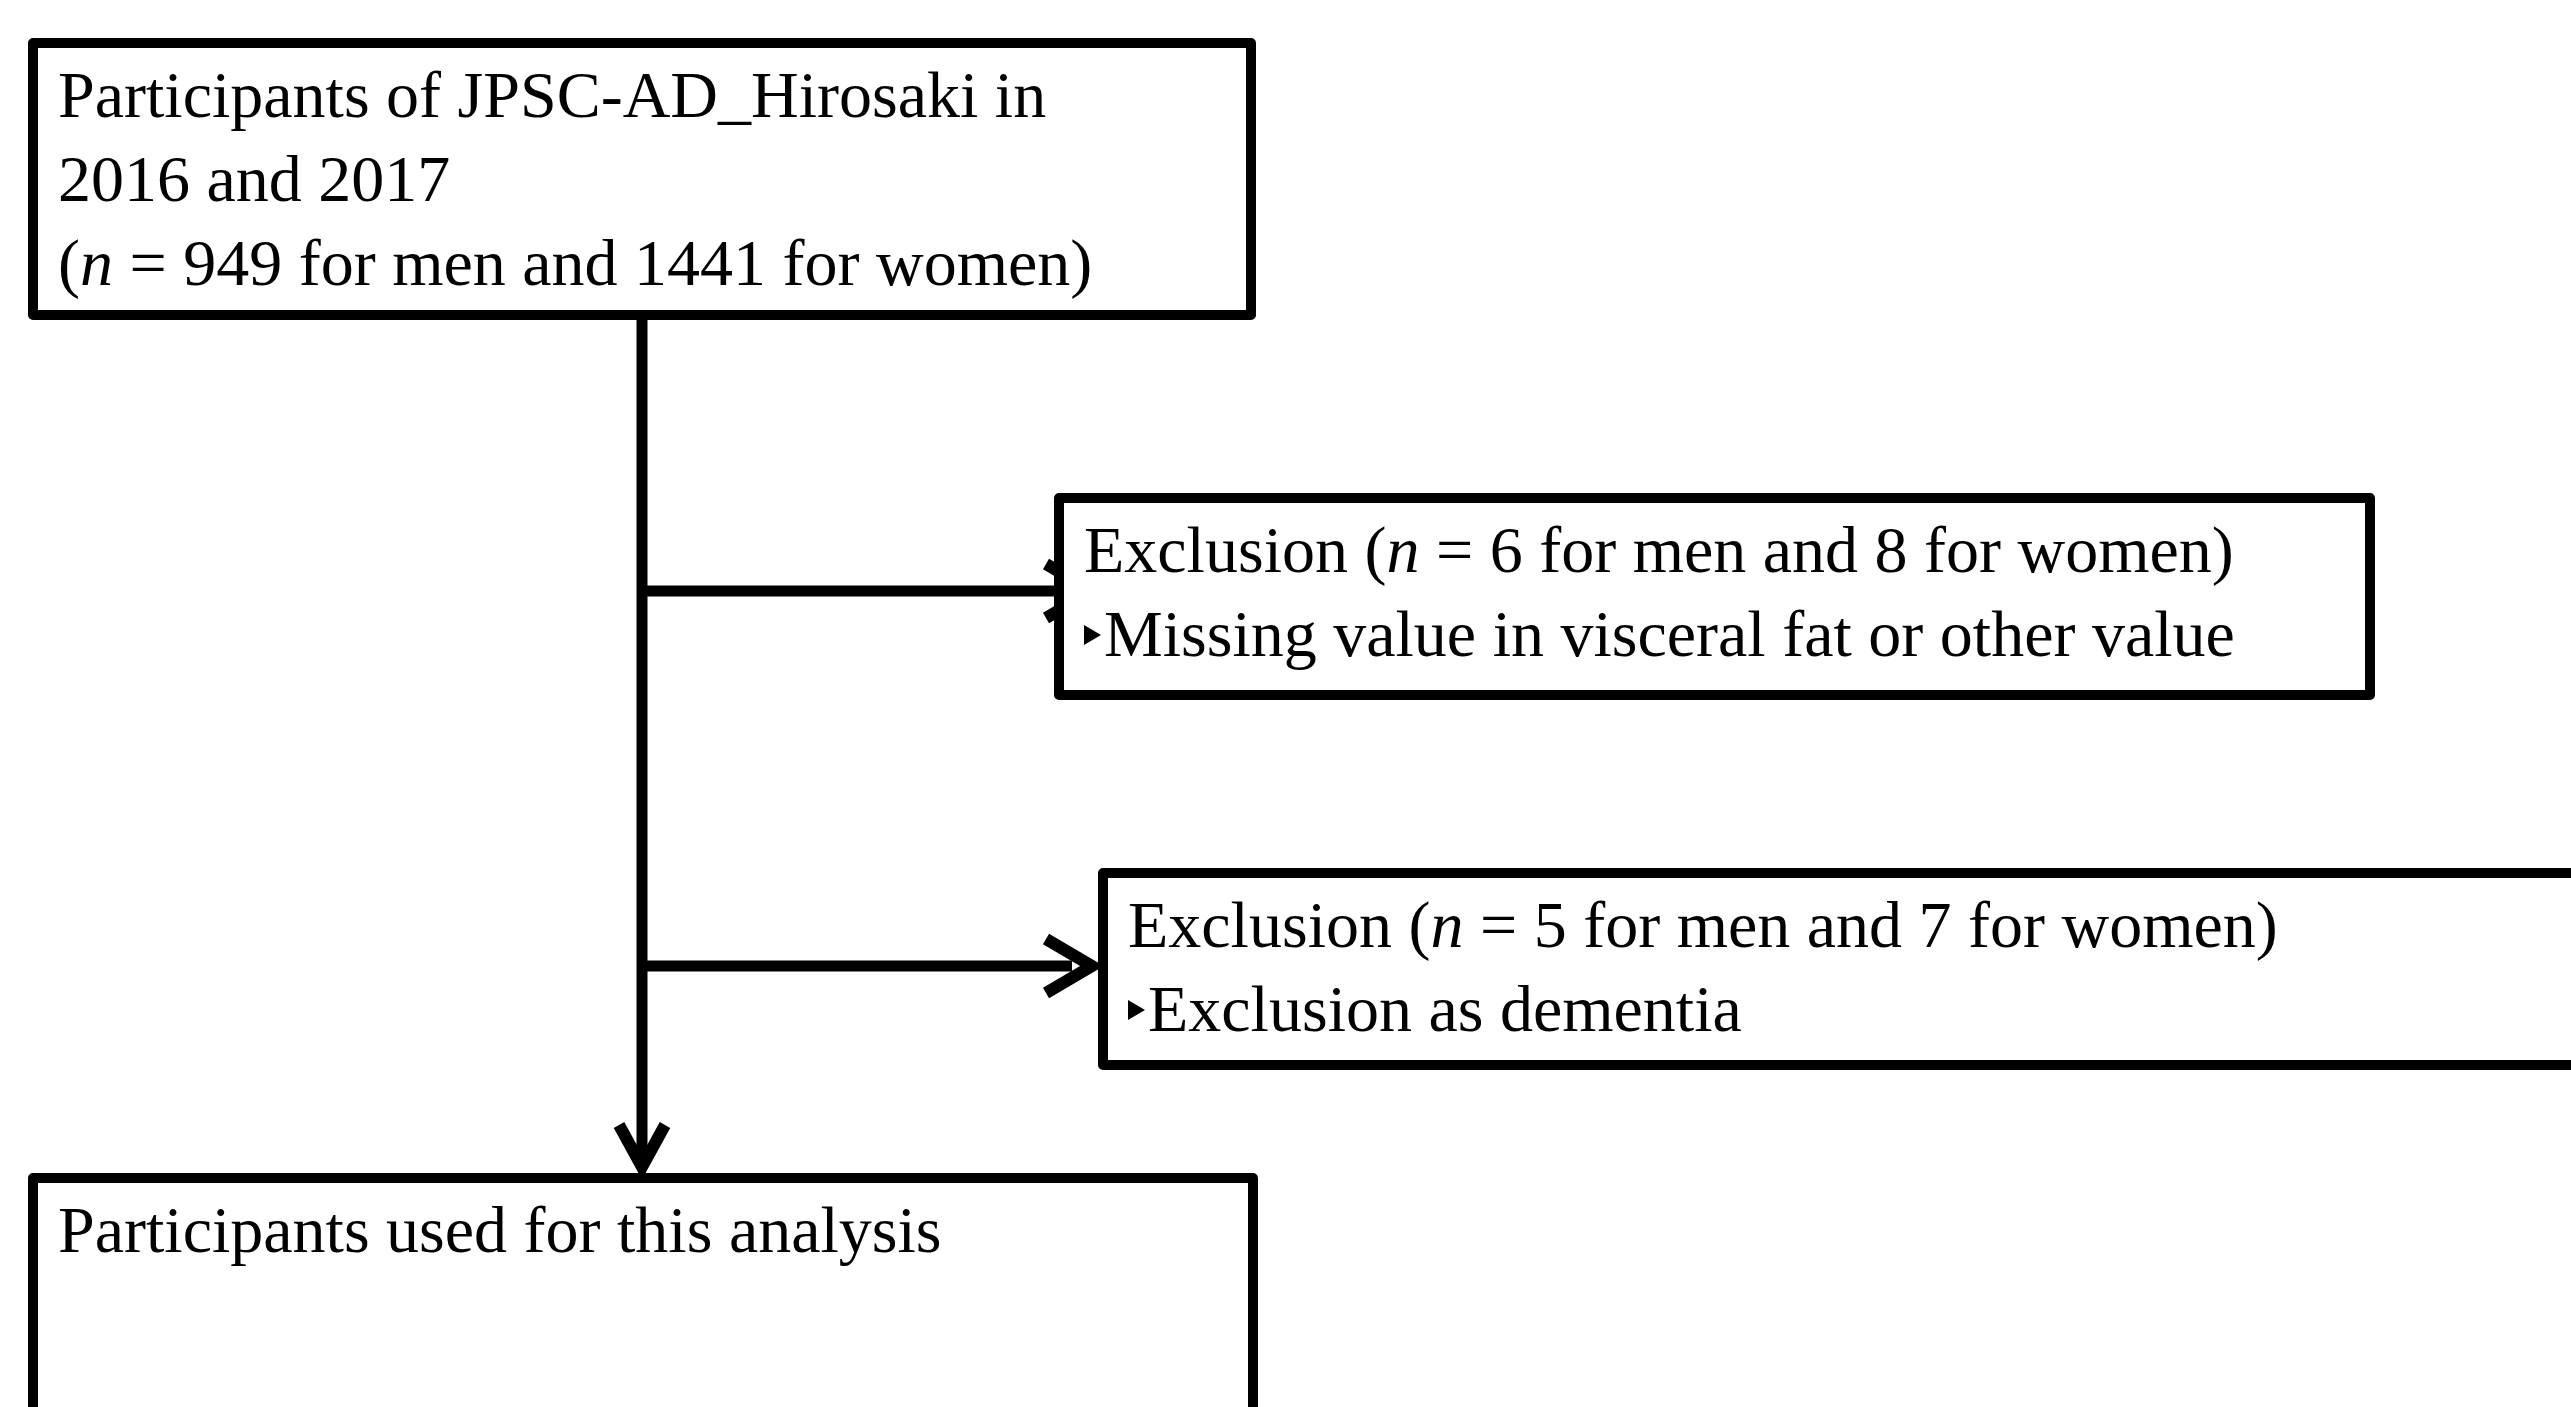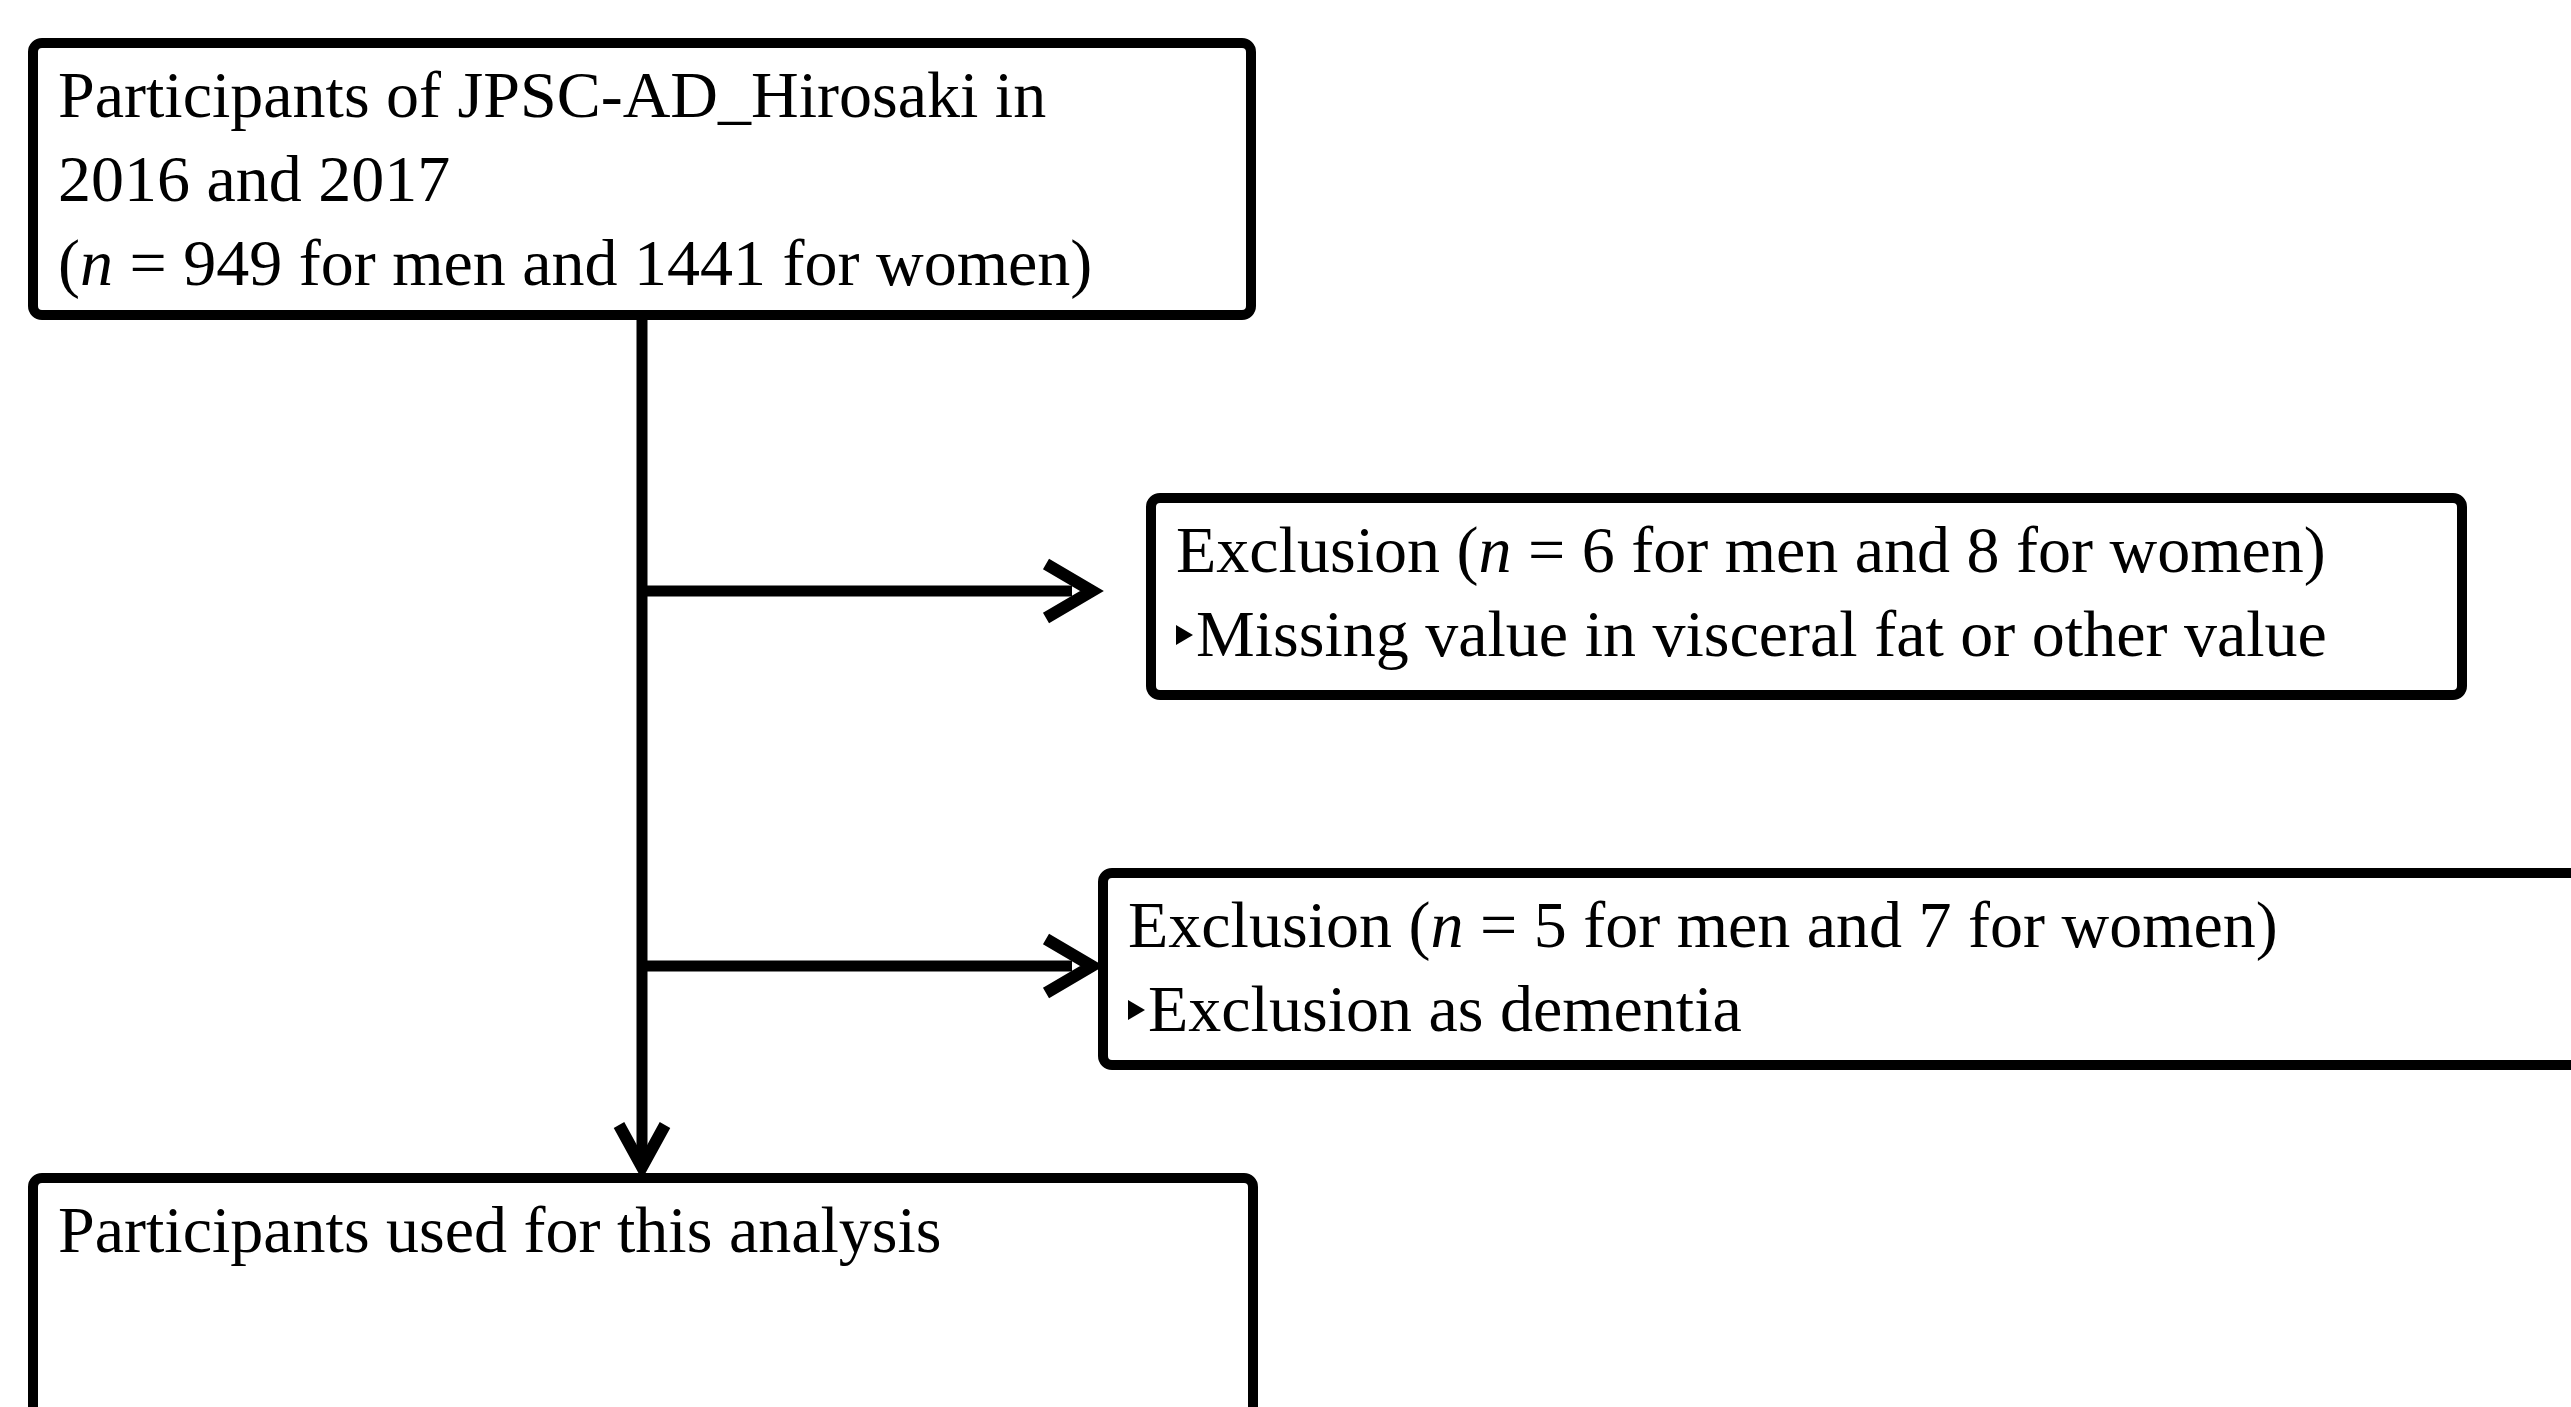--- a/index.html
+++ b/index.html
@@ -13,29 +13,29 @@
   }
   .connectors {
     position: absolute;
     left: 0; top: 0;
     width: 2571px; height: 1407px;
   }
   .box {
     position: absolute;
     box-sizing: border-box;
     border: 10px solid #000000;
-    border-radius: 14px;
+    border-radius: 5px;
     background: #ffffff;
     padding: 5px 18px 0 20px;
     font-size: 66px;
     line-height: 84px;
     white-space: nowrap;
   }
   .box-top    { left: 28px;   top: 38px;   width: 1228px; height: 282px; }
-  .box-excl1  { left: 1146px; top: 493px;  width: 1321px; height: 207px; }
+  .box-excl1  { left: 1054px; top: 493px;  width: 1321px; height: 207px; }
   .box-excl2  { left: 1098px; top: 868px;  width: 1736px; height: 202px; }
   .box-bottom { left: 28px;   top: 1173px; width: 1230px; height: 260px; }
   .var { font-style: italic; }
   .tri {
     display: inline-block;
     width: 0; height: 0;
     border-left: 17px solid #000000;
     border-top: 10px solid transparent;
     border-bottom: 10px solid transparent;
     vertical-align: 11px;

